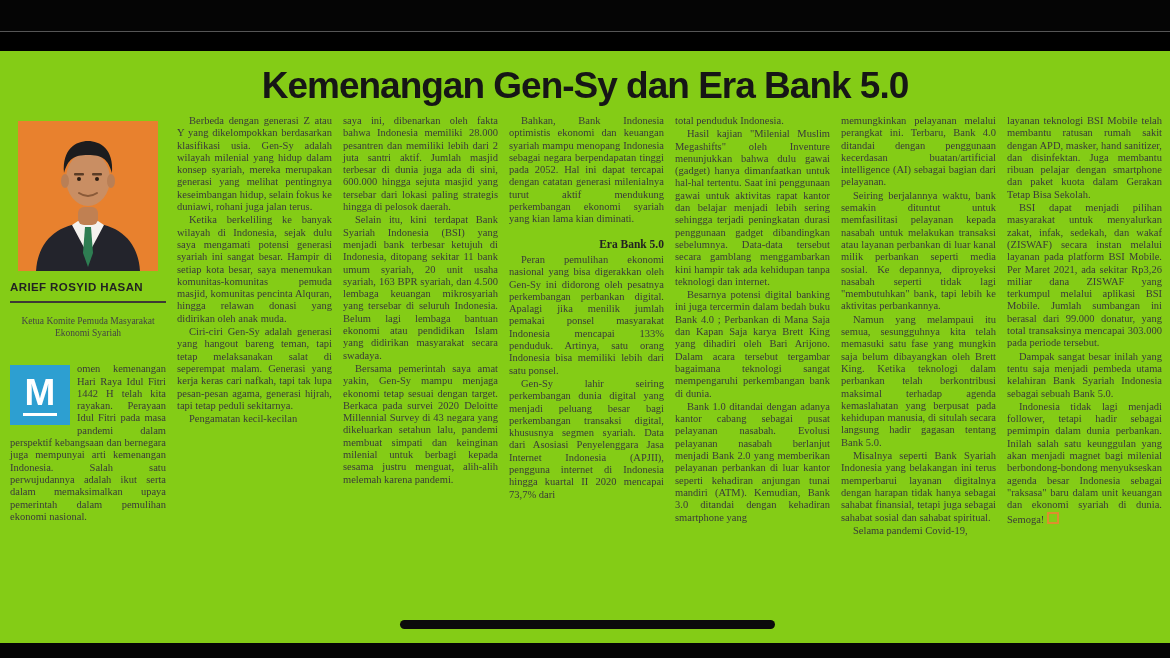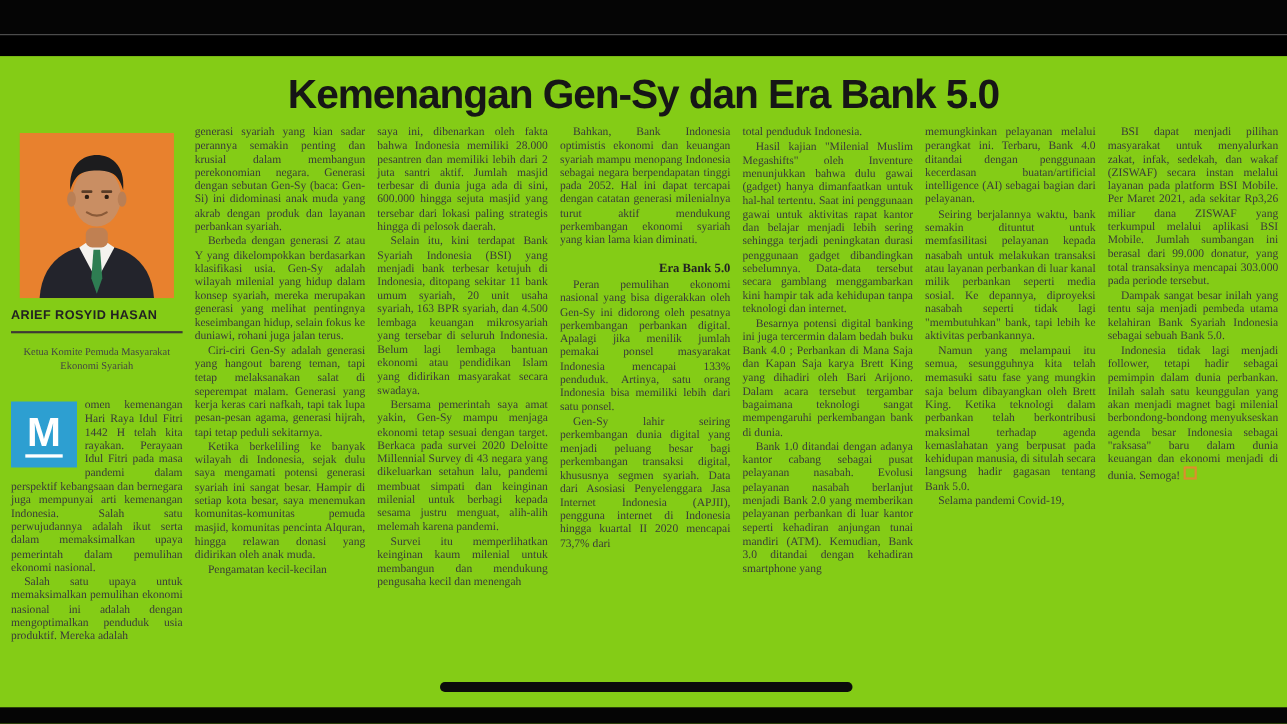--- a/index.html
+++ b/index.html
@@ -71,63 +71,62 @@
         </svg>
         <div class="author-name">ARIEF ROSYID HASAN</div>
         <div class="author-rule"></div>
         <div class="author-role">Ketua Komite Pemuda Masyarakat Ekonomi Syariah</div>
         <p>
           <span class="dropcap">
               <span class="letter">M</span>
               <span class="bar"></span>
             </span><span>omen kemenangan Hari Raya Idul Fitri 1442 H telah kita rayakan. Perayaan Idul Fitri pada masa pandemi dalam perspektif kebangsaan dan bernegara juga mempunyai arti kemenangan Indonesia. Salah satu perwujudannya adalah ikut serta dalam memaksimalkan upaya pemerintah dalam pemulihan ekonomi nasional.</span>
         </p>
-        <p class="ind">Salah satu upaya untuk memaksimalkan pemulihan ekonomi nasional ini adalah dengan mengoptimalkan penduduk usia produktif. Mereka adalah</p>
       </div>
 
       <div class="col">
-        <p>generasi syariah yang kian sadar perannya semakin penting dan krusial dalam membangun perekonomian negara. Generasi dengan sebutan Gen-Sy (baca: Gen-Si) ini didominasi anak muda yang akrab dengan produk dan layanan perbankan syariah.</p>
         <p class="ind">Berbeda dengan generasi Z atau Y yang dikelompokkan berdasarkan klasifikasi usia. Gen-Sy adalah wilayah milenial yang hidup dalam konsep syariah, mereka merupakan generasi yang melihat pentingnya keseimbangan hidup, selain fokus ke duniawi, rohani juga jalan terus.</p>
+        <p class="ind">Ketika berkeliling ke banyak wilayah di Indonesia, sejak dulu saya mengamati potensi generasi syariah ini sangat besar. Hampir di setiap kota besar, saya menemukan komunitas-komunitas pemuda masjid, komunitas pencinta Alquran, hingga relawan donasi yang didirikan oleh anak muda.</p>
         <p class="ind">Ciri-ciri Gen-Sy adalah generasi yang hangout bareng teman, tapi tetap melaksanakan salat di seperempat malam. Generasi yang kerja keras cari nafkah, tapi tak lupa pesan-pesan agama, generasi hijrah, tapi tetap peduli sekitarnya.</p>
-        <p class="ind">Ketika berkeliling ke banyak wilayah di Indonesia, sejak dulu saya mengamati potensi generasi syariah ini sangat besar. Hampir di setiap kota besar, saya menemukan komunitas-komunitas pemuda masjid, komunitas pencinta Alquran, hingga relawan donasi yang didirikan oleh anak muda.</p>
         <p class="ind">Pengamatan kecil-kecilan</p>
       </div>
 
       <div class="col">
         <p>saya ini, dibenarkan oleh fakta bahwa Indonesia memiliki 28.000 pesantren dan memiliki lebih dari 2 juta santri aktif. Jumlah masjid terbesar di dunia juga ada di sini, 600.000 hingga sejuta masjid yang tersebar dari lokasi paling strategis hingga di pelosok daerah.</p>
         <p class="ind">Selain itu, kini terdapat Bank Syariah Indonesia (BSI) yang menjadi bank terbesar ketujuh di Indonesia, ditopang sekitar 11 bank umum syariah, 20 unit usaha syariah, 163 BPR syariah, dan 4.500 lembaga keuangan mikrosyariah yang tersebar di seluruh Indonesia. Belum lagi lembaga bantuan ekonomi atau pendidikan Islam yang didirikan masyarakat secara swadaya.</p>
         <p class="ind">Bersama pemerintah saya amat yakin, Gen-Sy mampu menjaga ekonomi tetap sesuai dengan target. Berkaca pada survei 2020 Deloitte Millennial Survey di 43 negara yang dikeluarkan setahun lalu, pandemi membuat simpati dan keinginan milenial untuk berbagi kepada sesama justru menguat, alih-alih melemah karena pandemi.</p>
-        <p class="ind">Survei itu memperlihatkan keinginan kaum milenial untuk membangun dan mendukung pengusaha kecil dan menengah</p>
       </div>
 
       <div class="col">
         <p class="ind">Bahkan, Bank Indonesia optimistis ekonomi dan keuangan syariah mampu menopang Indonesia sebagai negara berpendapatan tinggi pada 2052. Hal ini dapat tercapai dengan catatan generasi milenialnya turut aktif mendukung perkembangan ekonomi syariah yang kian lama kian diminati.</p>
         <p class="subhead">Era Bank 5.0</p>
         <p class="ind">Peran pemulihan ekonomi nasional yang bisa digerakkan oleh Gen-Sy ini didorong oleh pesatnya perkembangan perbankan digital. Apalagi jika menilik jumlah pemakai ponsel masyarakat Indonesia mencapai 133% penduduk. Artinya, satu orang Indonesia bisa memiliki lebih dari satu ponsel.</p>
         <p class="ind">Gen-Sy lahir seiring perkembangan dunia digital yang menjadi peluang besar bagi perkembangan transaksi digital, khususnya segmen syariah. Data dari Asosiasi Penyelenggara Jasa Internet Indonesia (APJII), pengguna internet di Indonesia hingga kuartal II 2020 mencapai 73,7% dari</p>
       </div>
 
       <div class="col">
         <p>total penduduk Indonesia.</p>
         <p class="ind">Hasil kajian "Milenial Muslim Megashifts" oleh Inventure menunjukkan bahwa dulu gawai (gadget) hanya dimanfaatkan untuk hal-hal tertentu. Saat ini penggunaan gawai untuk aktivitas rapat kantor dan belajar menjadi lebih sering sehingga terjadi peningkatan durasi penggunaan gadget dibandingkan sebelumnya. Data-data tersebut secara gamblang menggambarkan kini hampir tak ada kehidupan tanpa teknologi dan internet.</p>
         <p class="ind">Besarnya potensi digital banking ini juga tercermin dalam bedah buku Bank 4.0 ; Perbankan di Mana Saja dan Kapan Saja karya Brett King yang dihadiri oleh Bari Arijono. Dalam acara tersebut tergambar bagaimana teknologi sangat mempengaruhi perkembangan bank di dunia.</p>
         <p class="ind">Bank 1.0 ditandai dengan adanya kantor cabang sebagai pusat pelayanan nasabah. Evolusi pelayanan nasabah berlanjut menjadi Bank 2.0 yang memberikan pelayanan perbankan di luar kantor seperti kehadiran anjungan tunai mandiri (ATM). Kemudian, Bank 3.0 ditandai dengan kehadiran smartphone yang</p>
       </div>
 
       <div class="col">
         <p>memungkinkan pelayanan melalui perangkat ini. Terbaru, Bank 4.0 ditandai dengan penggunaan kecerdasan buatan/artificial intelligence (AI) sebagai bagian dari pelayanan.</p>
         <p class="ind">Seiring berjalannya waktu, bank semakin dituntut untuk memfasilitasi pelayanan kepada nasabah untuk melakukan transaksi atau layanan perbankan di luar kanal milik perbankan seperti media sosial. Ke depannya, diproyeksi nasabah seperti tidak lagi "membutuhkan" bank, tapi lebih ke aktivitas perbankannya.</p>
         <p class="ind">Namun yang melampaui itu semua, sesungguhnya kita telah memasuki satu fase yang mungkin saja belum dibayangkan oleh Brett King. Ketika teknologi dalam perbankan telah berkontribusi maksimal terhadap agenda kemaslahatan yang berpusat pada kehidupan manusia, di situlah secara langsung hadir gagasan tentang Bank 5.0.</p>
+        <p class="ind">Misalnya seperti Bank Syariah Indonesia yang belakangan ini terus memperbarui layanan digitalnya dengan harapan tidak hanya sebagai sahabat finansial, tetapi juga sebagai sahabat sosial dan sahabat spiritual.</p>
         <p class="ind">Selama pandemi Covid-19,</p>
       </div>
 
       <div class="col">
+        <p>layanan teknologi BSI Mobile telah membantu ratusan rumah sakit dengan APD, masker, hand sanitizer, dan disinfektan. Juga membantu ribuan pelajar dengan smartphone dan paket kuota dalam Gerakan Tetap Bisa Sekolah.</p>
         <p class="ind">BSI dapat menjadi pilihan masyarakat untuk menyalurkan zakat, infak, sedekah, dan wakaf (ZISWAF) secara instan melalui layanan pada platform BSI Mobile. Per Maret 2021, ada sekitar Rp3,26 miliar dana ZISWAF yang terkumpul melalui aplikasi BSI Mobile. Jumlah sumbangan ini berasal dari 99.000 donatur, yang total transaksinya mencapai 303.000 pada periode tersebut.</p>
         <p class="ind">Dampak sangat besar inilah yang tentu saja menjadi pembeda utama kelahiran Bank Syariah Indonesia sebagai sebuah Bank 5.0.</p>
-        <p class="ind"><span>Indonesia tidak lagi menjadi follower, tetapi hadir sebagai pemimpin dalam dunia perbankan. Inilah salah satu keunggulan yang akan menjadi magnet bagi milenial berbondong-bondong menyukseskan agenda besar Indonesia sebagai "raksasa" baru dalam dunia keuangan dan ekonomi menjadi di dunia. Semoga!</span><span class="endmark"></span></p>
+        <p class="ind"><span>Indonesia tidak lagi menjadi follower, tetapi hadir sebagai pemimpin dalam dunia perbankan. Inilah salah satu keunggulan yang akan menjadi magnet bagi milenial berbondong-bondong menyukseskan agenda besar Indonesia sebagai "raksasa" baru dalam unit keuangan dan ekonomi syariah di dunia. Semoga!</span><span class="endmark"></span></p>
       </div>
 
     </div>
   </div>
 
   <div class="home-indicator"></div>
 
   <div class="letterbox bottom"></div>
 
 </div>

